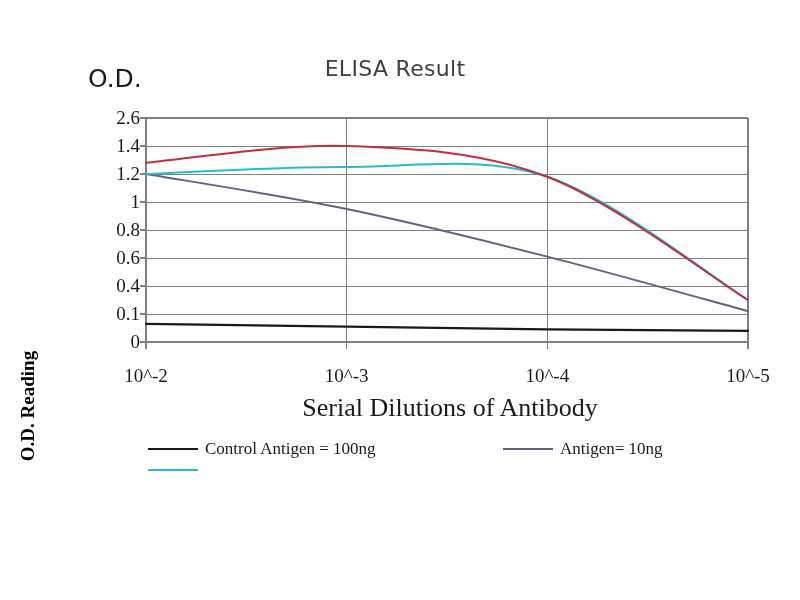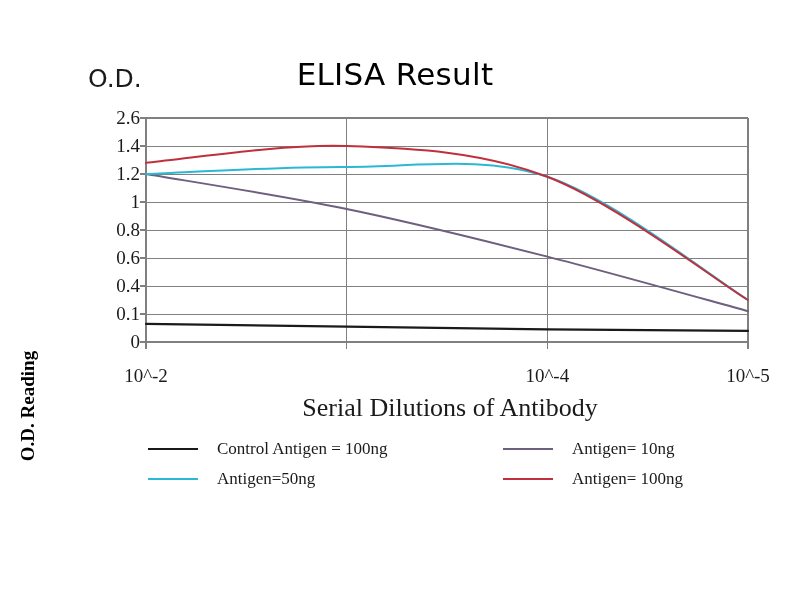--- a/index.html
+++ b/index.html
@@ -22,23 +22,23 @@
     height: 600px;
   }
   
   #chart-title {
     position: absolute;
     left: 205px;
     top: 56px;
     width: 380px;
     text-align: center;
     font-family: "DejaVu Sans", sans-serif;
-    font-size: 31px;
+    font-size: 22px;
     font-weight: 400;
-    color: #000000;
+    color: #404040;
     letter-spacing: 0.3px;
     white-space: nowrap;
   }
   
   #od-label {
     position: absolute;
     left: 88px;
     top: 64px;
     font-family: "DejaVu Sans", sans-serif;
     font-size: 25px;
@@ -112,21 +112,20 @@
     left: 140px;
     top: 437px;
     width: 620px;
     height: 62px;
   }
   .legend-item {
     position: absolute;
     display: flex;
     align-items: center;
     white-space: nowrap;
-    gap: 12px;
   }
   .legend-swatch {
     display: inline-block;
     width: 50px;
     height: 0;
     border-top-width: 2px;
     border-top-style: solid;
     margin-right: 7px;
     flex: none;
   }
@@ -159,20 +158,21 @@
       <div class="ytick" style="top: 164px;">1.2</div>
       <div class="ytick" style="top: 192px;">1</div>
       <div class="ytick" style="top: 220px;">0.8</div>
       <div class="ytick" style="top: 248px;">0.6</div>
       <div class="ytick" style="top: 276px;">0.4</div>
       <div class="ytick" style="top: 304px;">0.1</div>
       <div class="ytick" style="top: 332px;">0</div>
     </div>
   <div id="xtick-holder">
       <div class="xtick" style="left: 86px;">10^-2</div>
+      <div class="xtick" style="left: 286.667px;">10^-3</div>
       <div class="xtick" style="left: 487.333px;">10^-4</div>
       <div class="xtick" style="left: 688px;">10^-5</div>
     </div>
 
   <svg id="plot-svg" width="800" height="600" style="position:absolute;left:0;top:0;">
     <g id="grid-group">
         <line x1="146" y1="118" x2="748" y2="118" stroke="#808080" stroke-width="1" shape-rendering="crispEdges"></line>
         <line x1="146" y1="146.00000000000003" x2="748" y2="146.00000000000003" stroke="#808080" stroke-width="1" shape-rendering="crispEdges"></line>
         <line x1="146" y1="174.00000000000003" x2="748" y2="174.00000000000003" stroke="#808080" stroke-width="1" shape-rendering="crispEdges"></line>
         <line x1="146" y1="202" x2="748" y2="202" stroke="#808080" stroke-width="1" shape-rendering="crispEdges"></line>
@@ -217,21 +217,16 @@
     <div class="legend-item" id="legend-item-0">
       <span class="legend-swatch" style="border-top-color: rgb(26, 26, 26);"></span>
       <span class="legend-text">Control Antigen = 100ng</span>
     </div>
     <div class="legend-item" id="legend-item-1">
       <span class="legend-swatch" style="border-top-color: rgb(109, 95, 126);"></span>
       <span class="legend-text">Antigen= 10ng</span>
     </div>
     <div class="legend-item" id="legend-item-2">
       <span class="legend-swatch" style="border-top-color: rgb(43, 184, 212);"></span>
-      <span class="legend-text">Antigen=50ng</span>
-    </div>
-    <div class="legend-item" id="legend-item-3">
-      <span class="legend-swatch" style="border-top-color: rgb(192, 48, 60);"></span>
-      <span class="legend-text">Antigen= 100ng</span>
     </div>
   </div>
 
 </div>
 
 </body></html>

